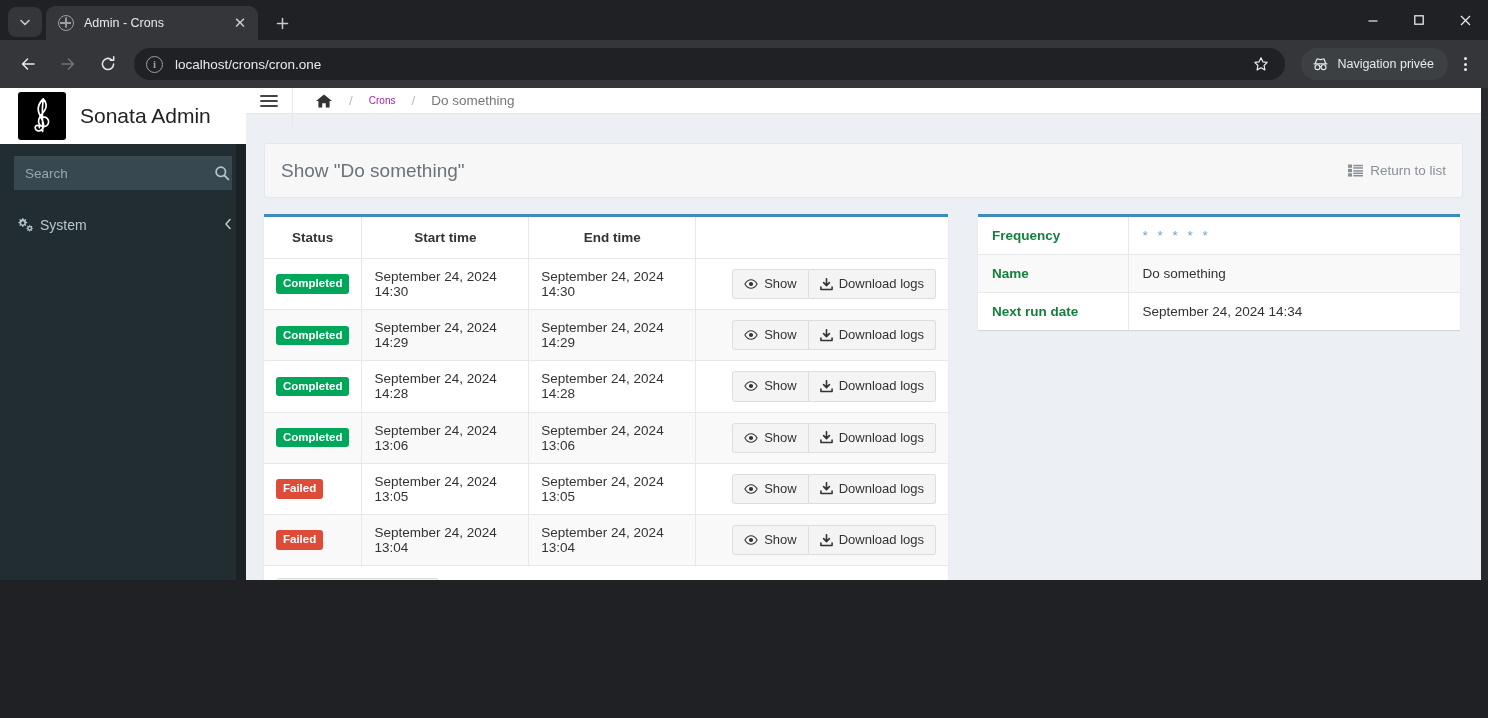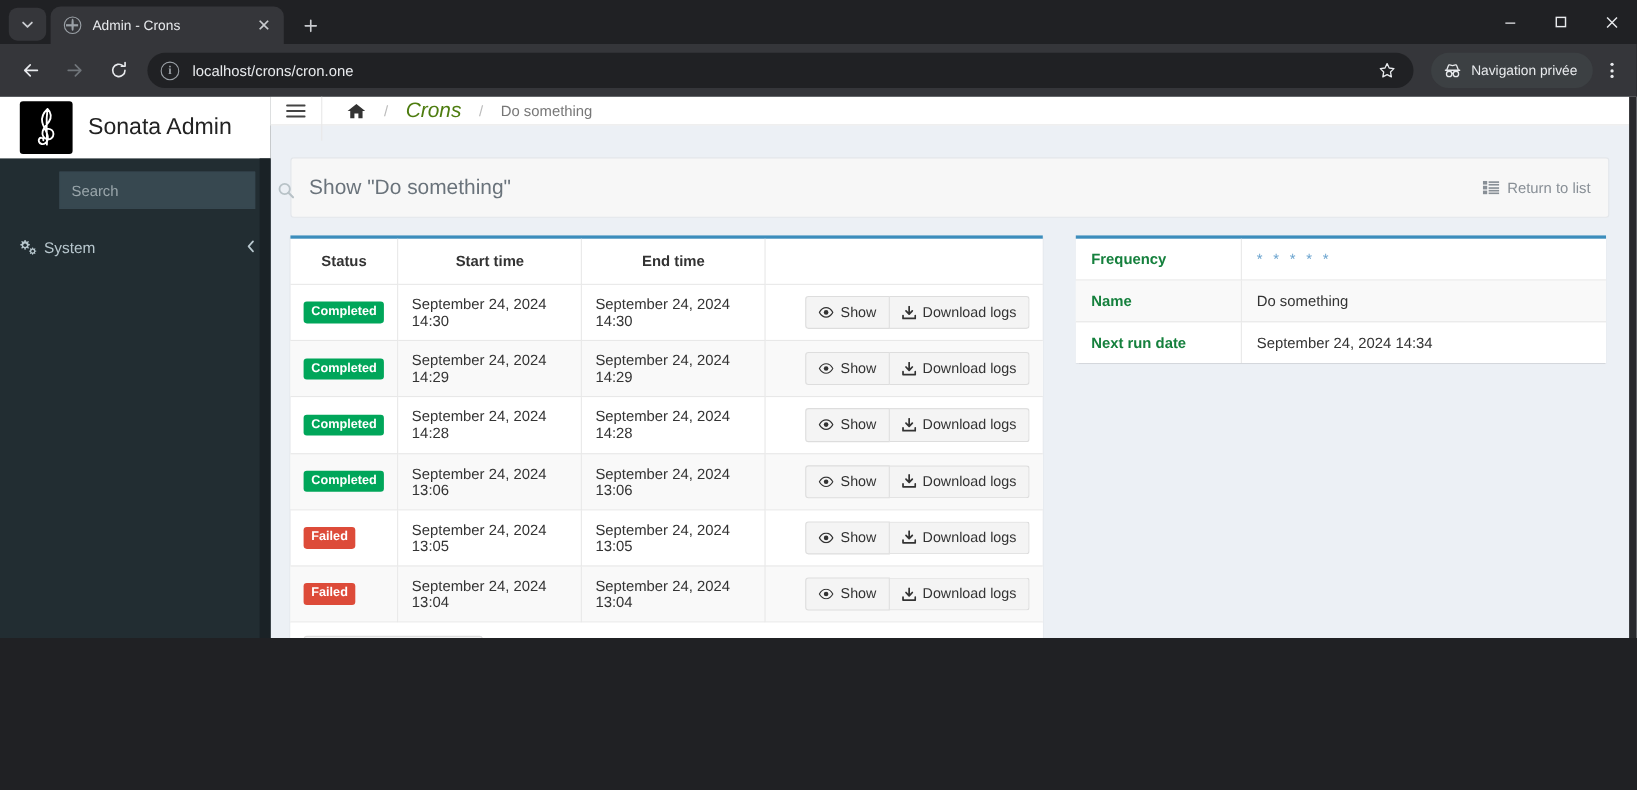--- a/index.html
+++ b/index.html
@@ -119,21 +119,21 @@
     height: 56px; background: #ffffff; display: flex; align-items: center;
     padding-left: 18px;
   }
   .logo-mark {
     width: 48px; height: 48px; background: #000; border-radius: 3px;
     display: flex; align-items: center; justify-content: center; flex: 0 0 48px;
   }
   .logo-text {
     font-size: 21px; color: #222; margin-left: 14px; font-weight: normal;
   }
-  .sb-search-wrap { padding: 12px 14px 0 14px; margin-left: 40px; }
+  .sb-search-wrap { padding: 12px 14px 0 14px; }
   .sb-search {
     height: 34px; background: #374850; border: 1px solid #374850;
     display: flex; align-items: center; position: relative;
   }
   .sb-search input {
     flex: 1; background: transparent; border: 0; outline: none;
     color: #cfd6da; font-size: 13.5px; padding: 0 10px;
     font-family: "Liberation Sans", sans-serif;
   }
   .sb-search input::placeholder { color: #9aa6ab; }
@@ -367,21 +367,21 @@
             </svg>
           </span>
           <span style="width:1px;height:55px;background:#e8e8e8;display:inline-block;"></span>
           <span style="padding:0 12px 0 22px;display:flex;align-items:center;">
             <span style="display:inline-flex;">
               <svg width="18" height="16" viewBox="0 0 18 16">
                 <path d="M9 1.5 L17 8 H14.6 V14.5 H10.8 V10.2 H7.2 V14.5 H3.4 V8 H1 Z" fill="#333"></path>
               </svg>
             </span>
             <span style="color:#bbb;margin:0 16px;font-size:13.5px;">/</span>
-            <span style="color:#4d7c0f;font-size:19px;font-style:italic;">Crons</span>
+            <span style="color:#a21caf;font-size:10px;">Crons</span>
             <span style="color:#bbb;margin:0 16px;font-size:13.5px;">/</span>
             <span style="color:#777;font-size:13.5px;">Do something</span>
           </span>
         </div>
 
         <div style="height:39px;"></div>
 
         <div class="title-box">
           <h1>Show "Do something"</h1>
           <a class="return-link">

